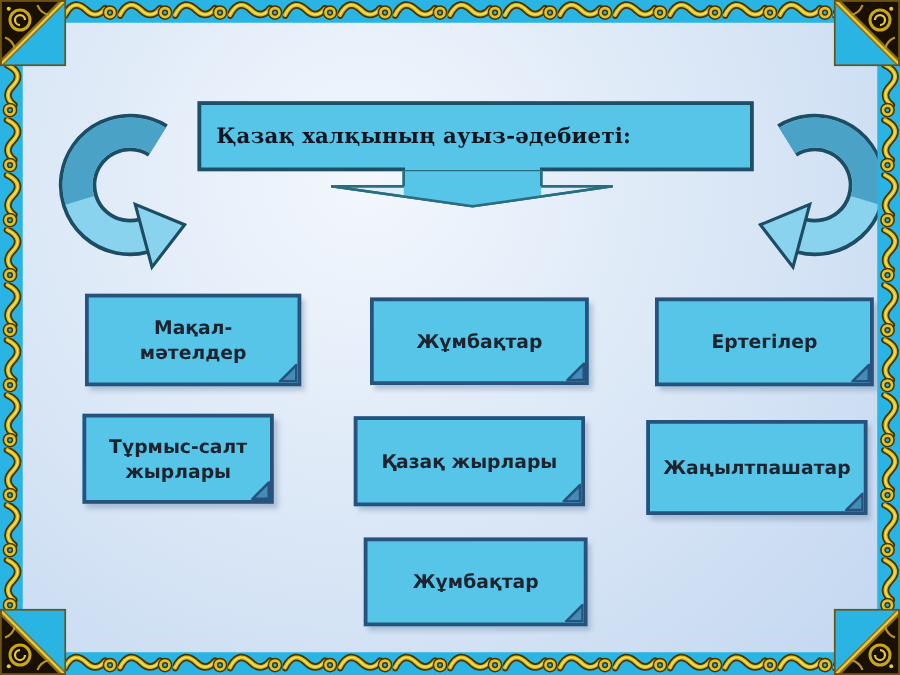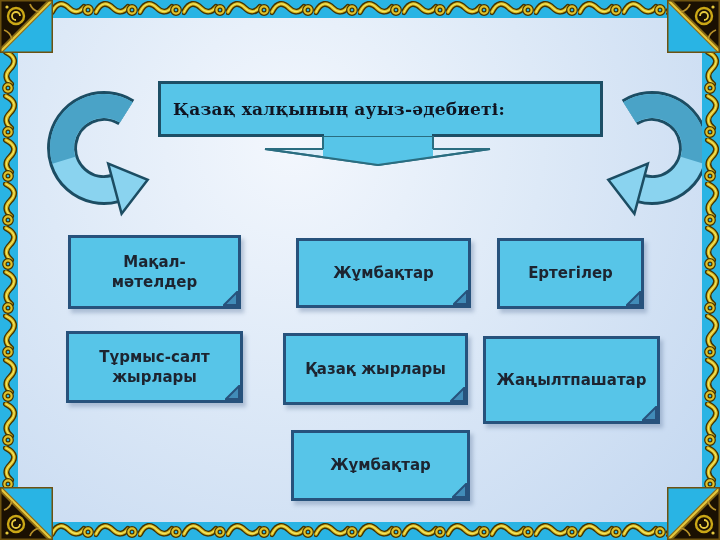--- a/index.html
+++ b/index.html
@@ -49,24 +49,24 @@
   
   .node{
     position:absolute;background:#57c5e8;border:3px solid #27527c;box-sizing:border-box;
     display:flex;align-items:center;justify-content:center;text-align:center;
     font-size:15px;color:#1d2430;line-height:1.35;padding:4px 10px;
     box-shadow:3px 4px 4px rgba(100,125,160,0.40);z-index:2;font-weight:bold;
   }
   .fold{position:absolute;right:0;bottom:0;width:15px;height:15px;}
   .n1{left:50px; top:217px; width:173px; height:74px;}
   .n2{left:278px;top:220px; width:175px; height:70px;}
-  .n3{left:479px;top:220px; width:147px; height:71px;}
-  .n4{left:48px; top:313px; width:177px; height:72px;}
+  .n3{left:506px;top:220px; width:175px; height:71px;}
+  .n4{left:48px; top:313px; width:153px; height:72px;}
   .n5{left:265px;top:315px; width:185px; height:72px;}
-  .n6{left:465px;top:318px; width:177px; height:88px;}
+  .n6{left:499px;top:318px; width:177px; height:76px;}
   .n7{left:273px;top:412px; width:179px; height:71px;}
 </style>
 </head>
 <body>
 
 <div class="canvas">
 
   <div class="title-box">
     <span>Қазақ халқының ауыз-әдебиеті:</span>
   </div>

